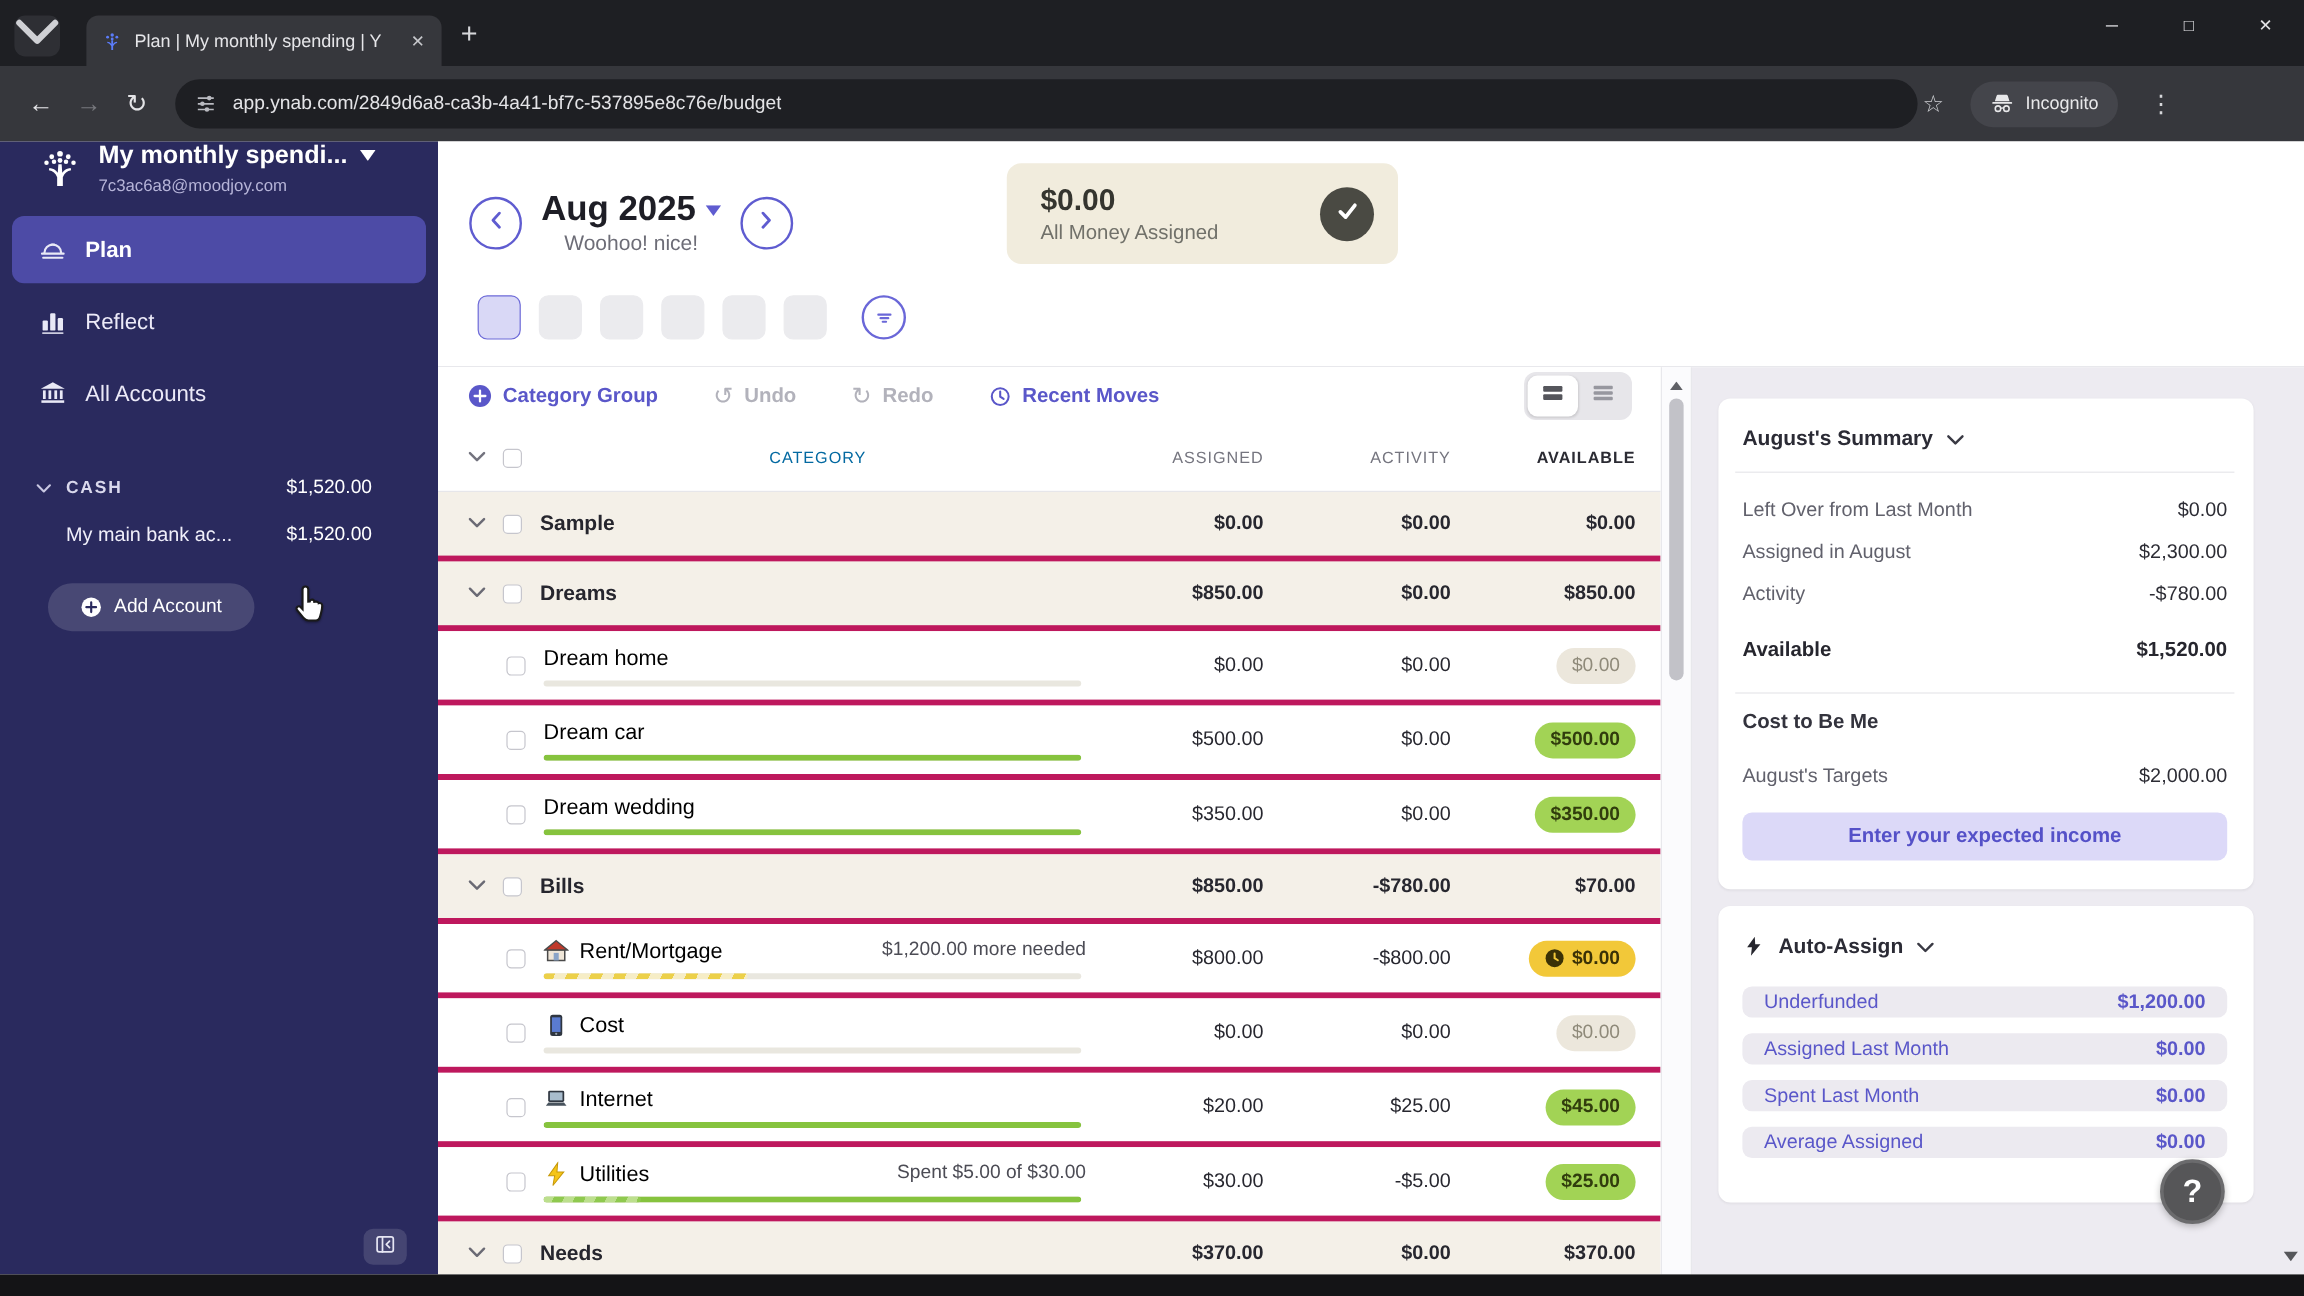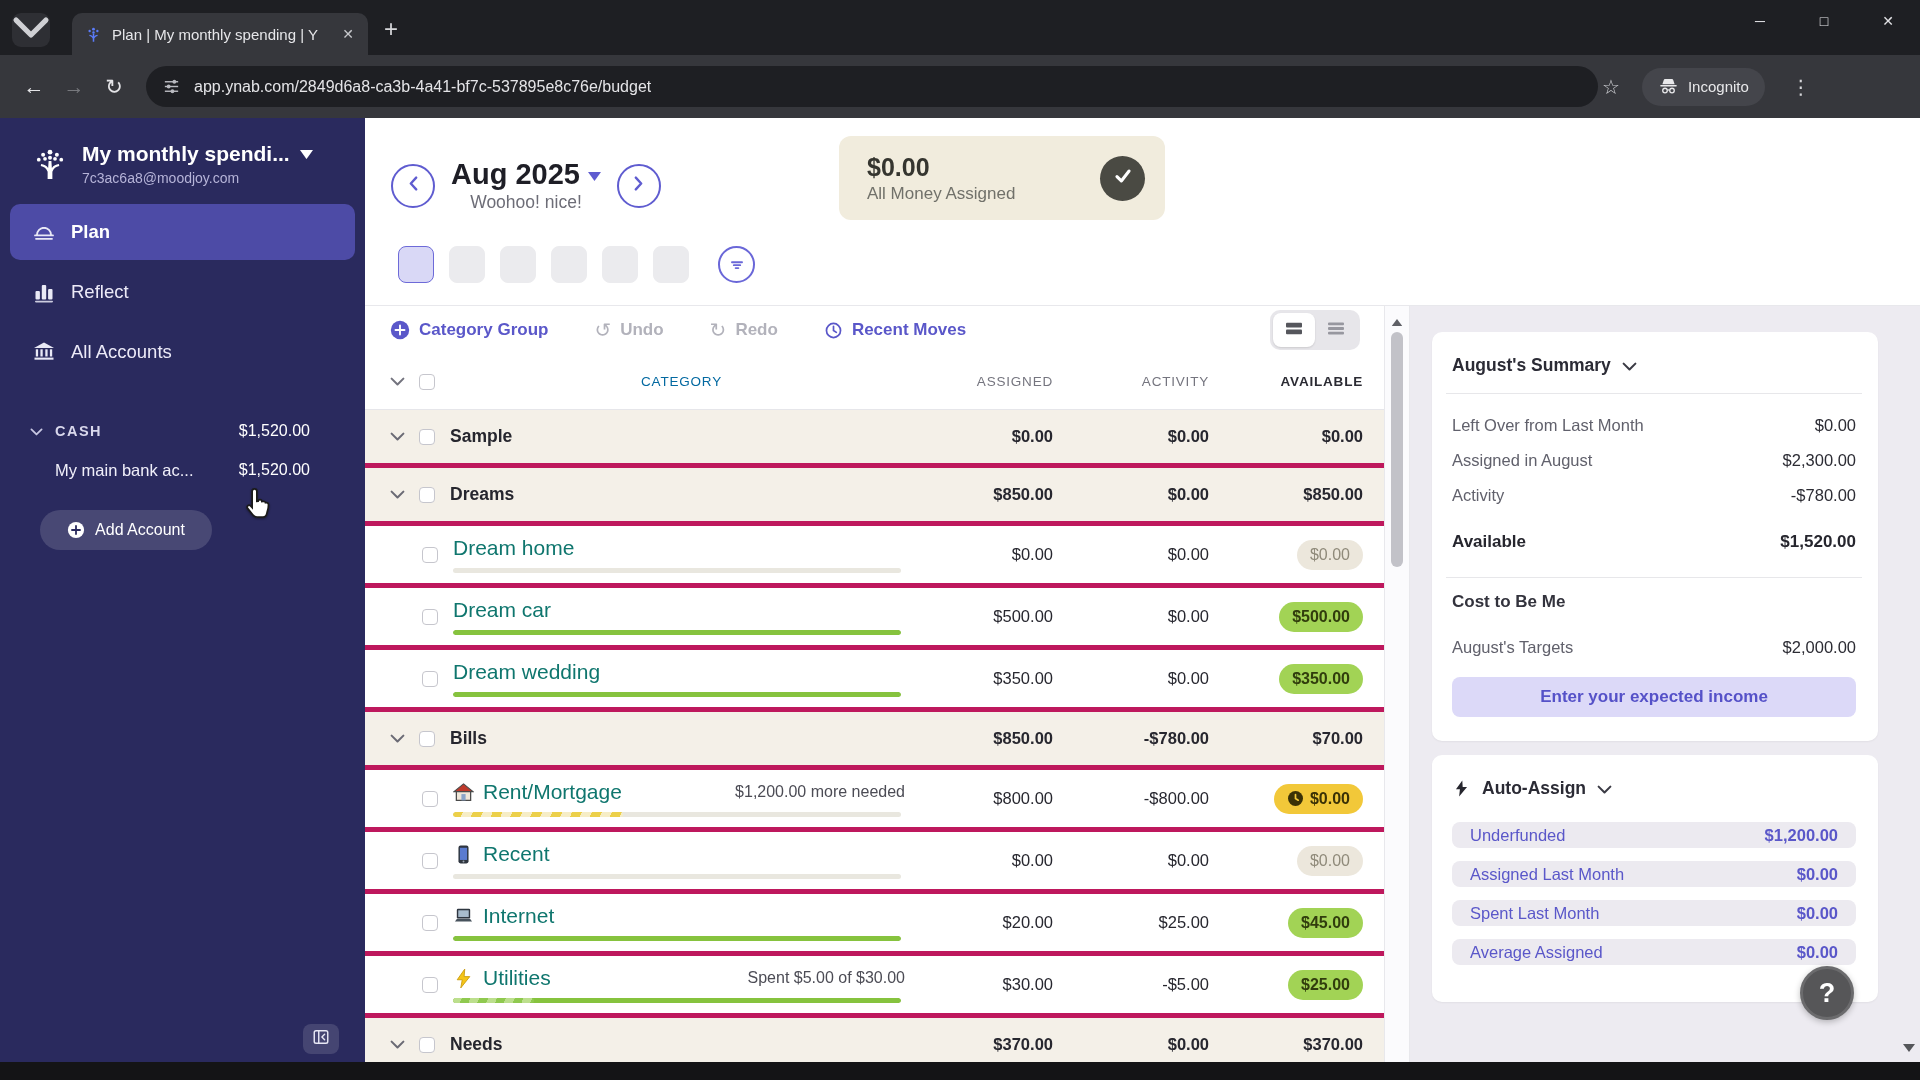--- a/index.html
+++ b/index.html
@@ -34,21 +34,21 @@
   .incog { display:flex; align-items:center; gap:9px; background:#44454b; color:#e8e8ea; border-radius:19px;
     height:38px; padding:0 16px; margin-left:22px; font-size:15px; }
   .incog-icon { width:21px; height:21px; color:#e8e8ea; }
   .kebab { font-size:20px; color:#d6d7da; margin-left:18px; padding:0 8px; }
 
   
   .app { position:absolute; top:118px; left:0; right:0; height:944px; display:flex; }
   .bottom-strip { position:absolute; left:0; right:0; bottom:0; height:18px; background:#141416; }
 
   
-  .sidebar { width:365px; background:#2a2a5e; color:#fff; position:relative; flex:0 0 auto; padding-top:24px; }
+  .sidebar { width:365px; background:#2a2a5e; color:#fff; position:relative; flex:0 0 auto; }
   .sb-head { display:flex; align-items:flex-start; padding:0 18px 0 30px; }
   .sb-logo { width:40px; height:40px; color:#fff; margin-right:12px; flex:0 0 auto; margin-top:2px; }
   .sb-title-wrap { flex:1; min-width:0; }
   .sb-title-line { display:flex; align-items:center; }
   .sb-name { font-size:21px; font-weight:bold; white-space:nowrap; overflow:hidden; }
   .sb-caret { margin-left:10px; color:#fff; width:13px; flex:0 0 auto; }
   .sb-email { font-size:14px; color:#b6b4d8; margin-top:4px; }
   .sb-nav { margin-top:18px; }
   .nav-item { display:flex; align-items:center; height:56px; margin:4px 10px; border-radius:10px;
     padding-left:22px; color:#eceaf8; font-size:18.5px; }
@@ -129,21 +129,21 @@
 
   .rows { flex:1; overflow:hidden; }
   .row { display:flex; align-items:center; border-bottom:5px solid #be185d; background:#fff; }
   .group-row { height:58px; background:#f4f0e8; padding-left:25px; }
   .g-chevron { width:15px; color:#6a6a74; margin-right:14px; flex:0 0 auto; }
   .g-name { font-size:17.5px; font-weight:bold; color:#26262e; }
   .cat-row { height:62px; padding-left:57px; }
   .cat-main { flex:1; min-width:0; position:relative; padding-right:12px; }
   .cat-line { display:flex; align-items:center; width:452px; }
   .cat-icon { width:21px; height:21px; margin-right:9px; flex:0 0 auto; display:flex; align-items:center; }
-  .cat-name { font-size:21px; color:#0f766e; white-space:nowrap; }
+  .cat-name { font-size:18px; color:#000000; white-space:nowrap; }
   .cat-note { margin-left:auto; font-size:16px; color:#4c4c55; white-space:nowrap; }
   .bar { width:448px; height:5px; border-radius:3px; background:#e9e7df; margin-top:8px; position:relative; overflow:hidden; }
   .bar .fill, .bar .fill2 { position:absolute; top:0; bottom:0; left:0; border-radius:3px; }
   .bar-full .fill { width:100%; background:#86c33e; }
   .bar-empty .fill { width:0; }
   .bar-striped-yellow .fill { width:38%;
     background:repeating-linear-gradient(115deg,#ecd049 0 9px,#f6edc6 9px 18px); }
   .bar-striped-green .fill { width:100%; background:#86c33e; }
   .bar-striped-green .fill2 { width:18%;
     background:repeating-linear-gradient(115deg,#bcdf8d 0 8px,#8fc94f 8px 16px); }
@@ -594,21 +594,21 @@
     <span class="checkbox"></span>
     <div class="cat-main">
       <div class="cat-line">
         <span class="cat-icon">
                       <svg viewBox="0 0 20 20" width="100%">
                         <rect x="5.2" y="1.5" width="9.6" height="17" rx="2" fill="#2f3640"></rect>
                         <rect x="6.6" y="3.6" width="6.8" height="11.6" fill="#5a7bd0"></rect>
                         <circle cx="10" cy="16.7" r=".9" fill="#9aa4ae"></circle>
                       </svg>
                     </span>
-        <span class="cat-name">Recent</span>
+        <span class="cat-name">Cost</span>
 
       </div>
       <div class="bar bar-empty">
                     <div class="fill"></div>
                     <div class="fill2"></div>
                   </div>
     </div>
     <span class="val col-assigned">$0.00</span>
     <span class="val col-activity">$0.00</span>
     <span class="col-available">

